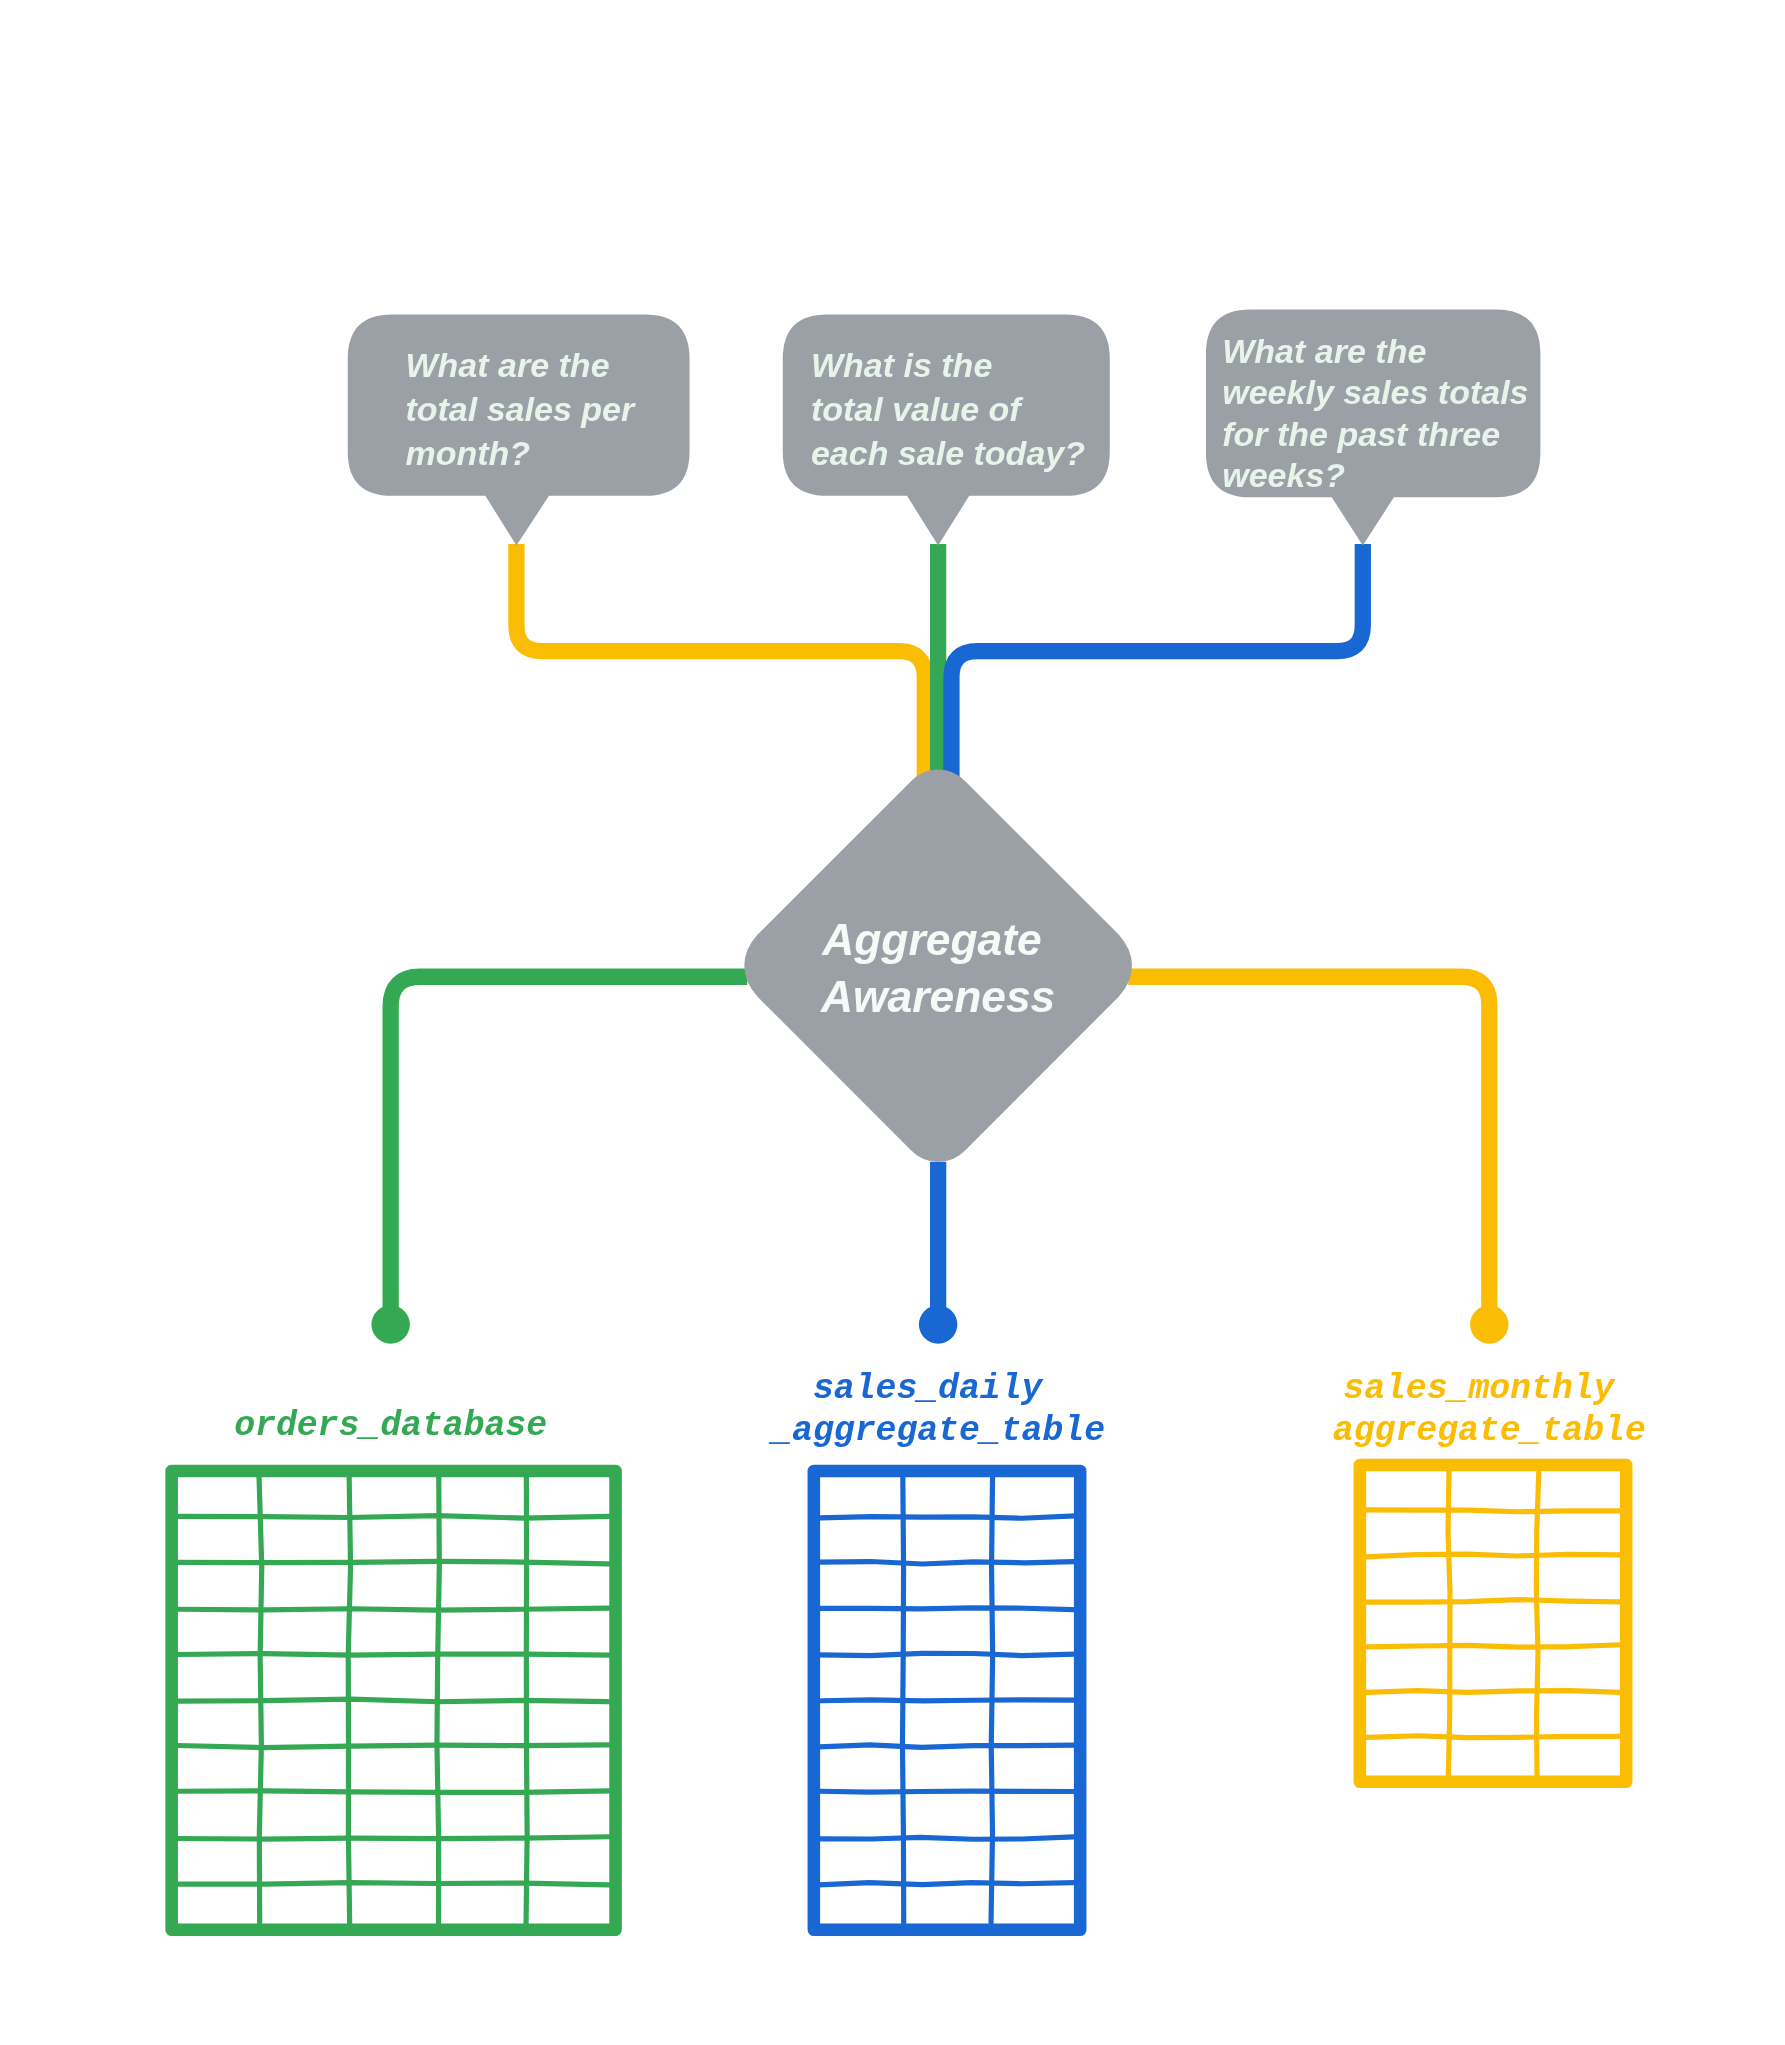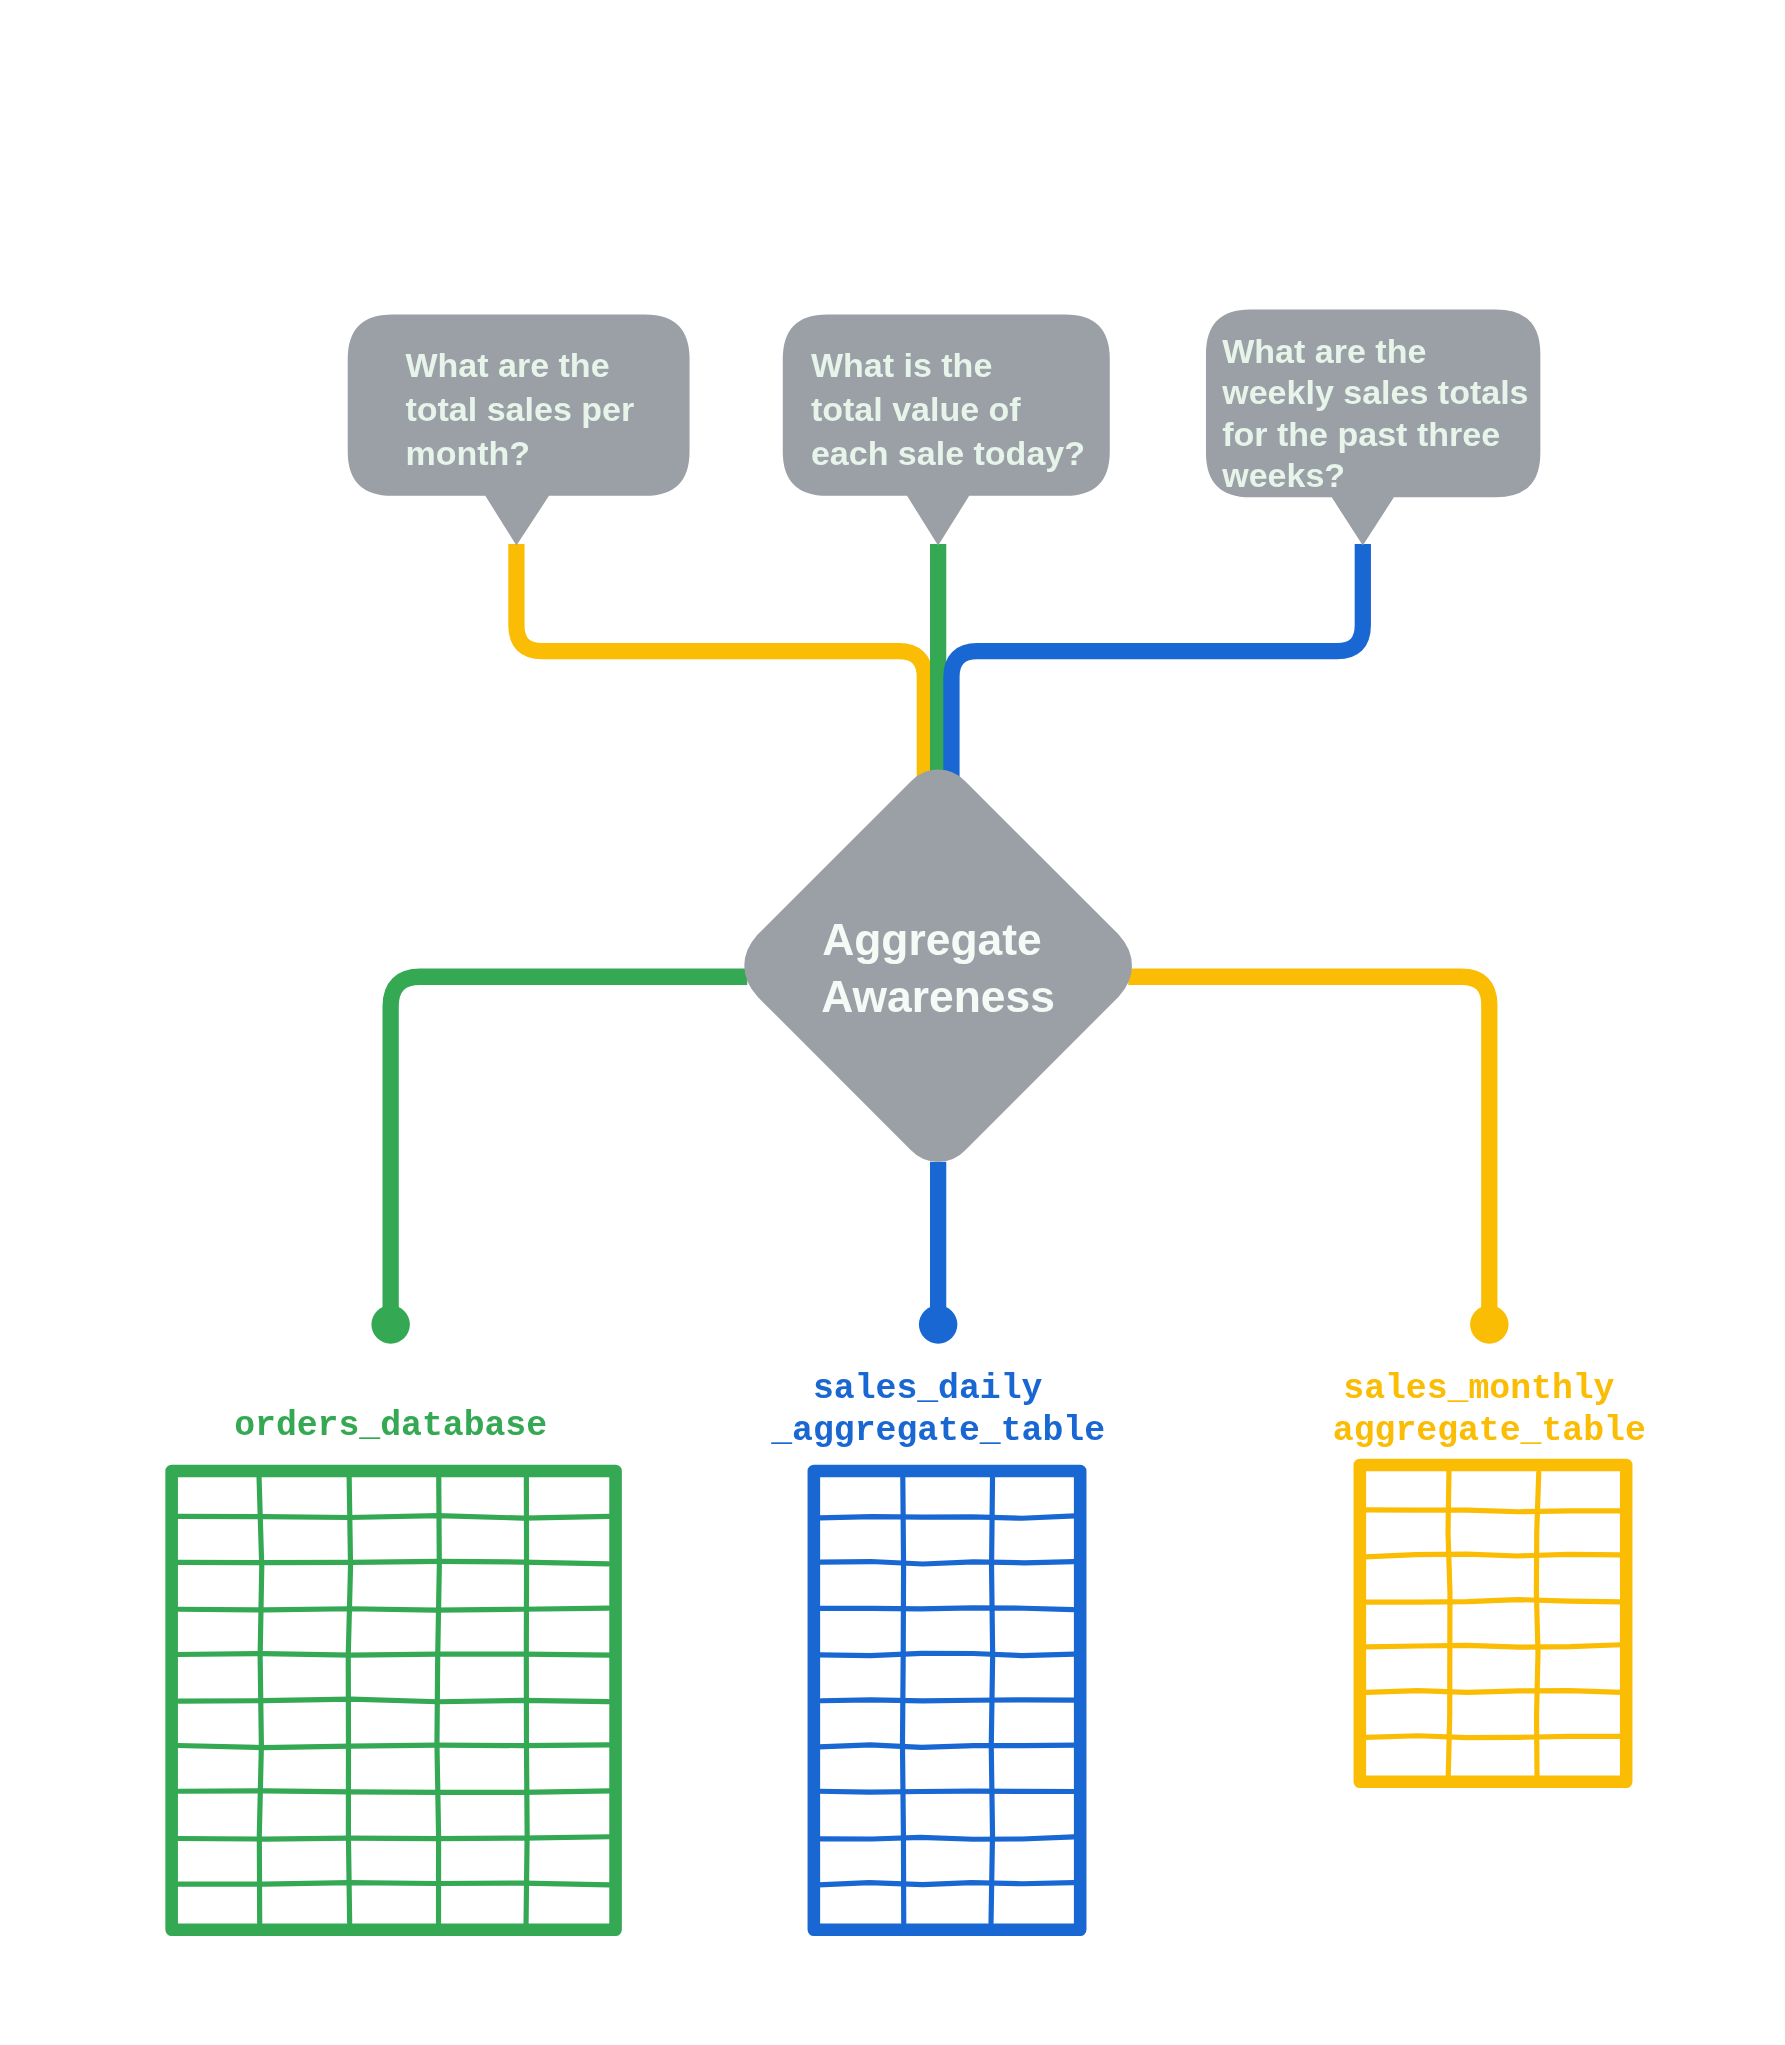--- a/index.html
+++ b/index.html
@@ -10,20 +10,21 @@
   }
   body {
     font-family: "Liberation Sans", sans-serif;
   }
   #stage {
     position: relative;
     width: 1786px;
     height: 2046px;
     background: #ffffff;
     overflow: hidden;
+    font-style: italic;
   }
   #diagram-svg {
     position: absolute;
     left: 0;
     top: 0;
     width: 1786px;
     height: 2046px;
   }
   .bubble-text {
     font-family: "Liberation Sans", sans-serif;

